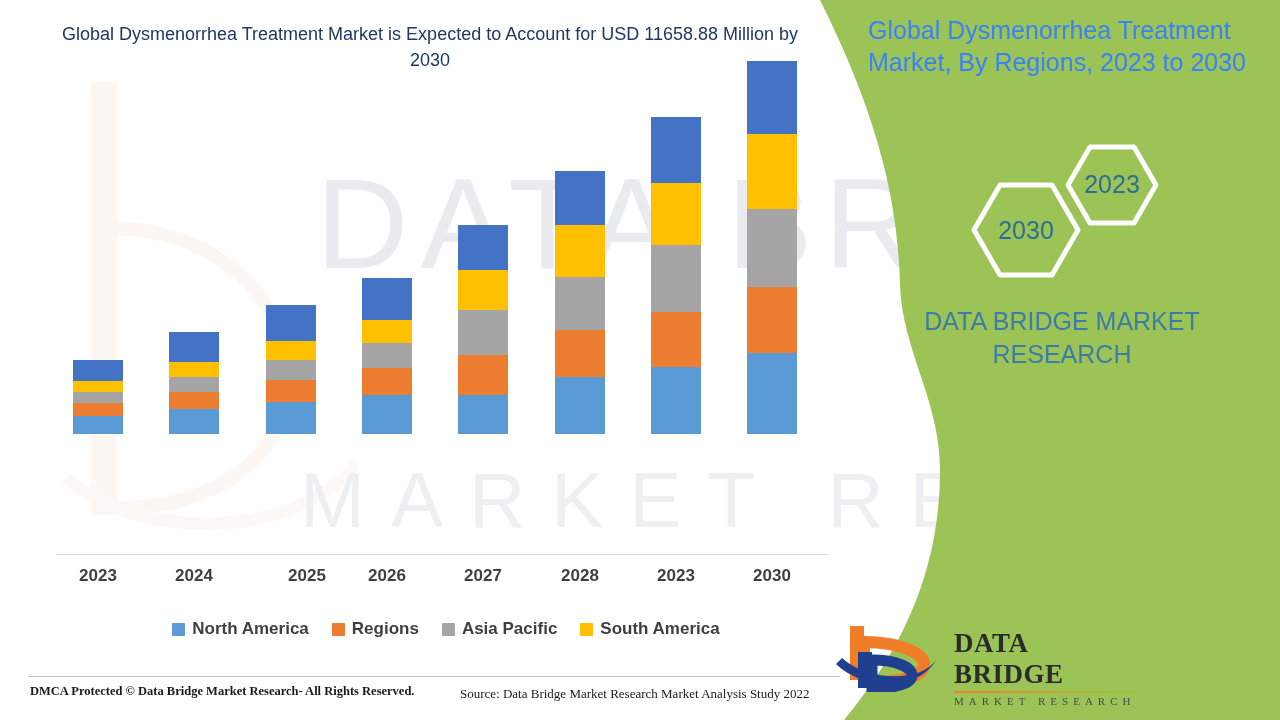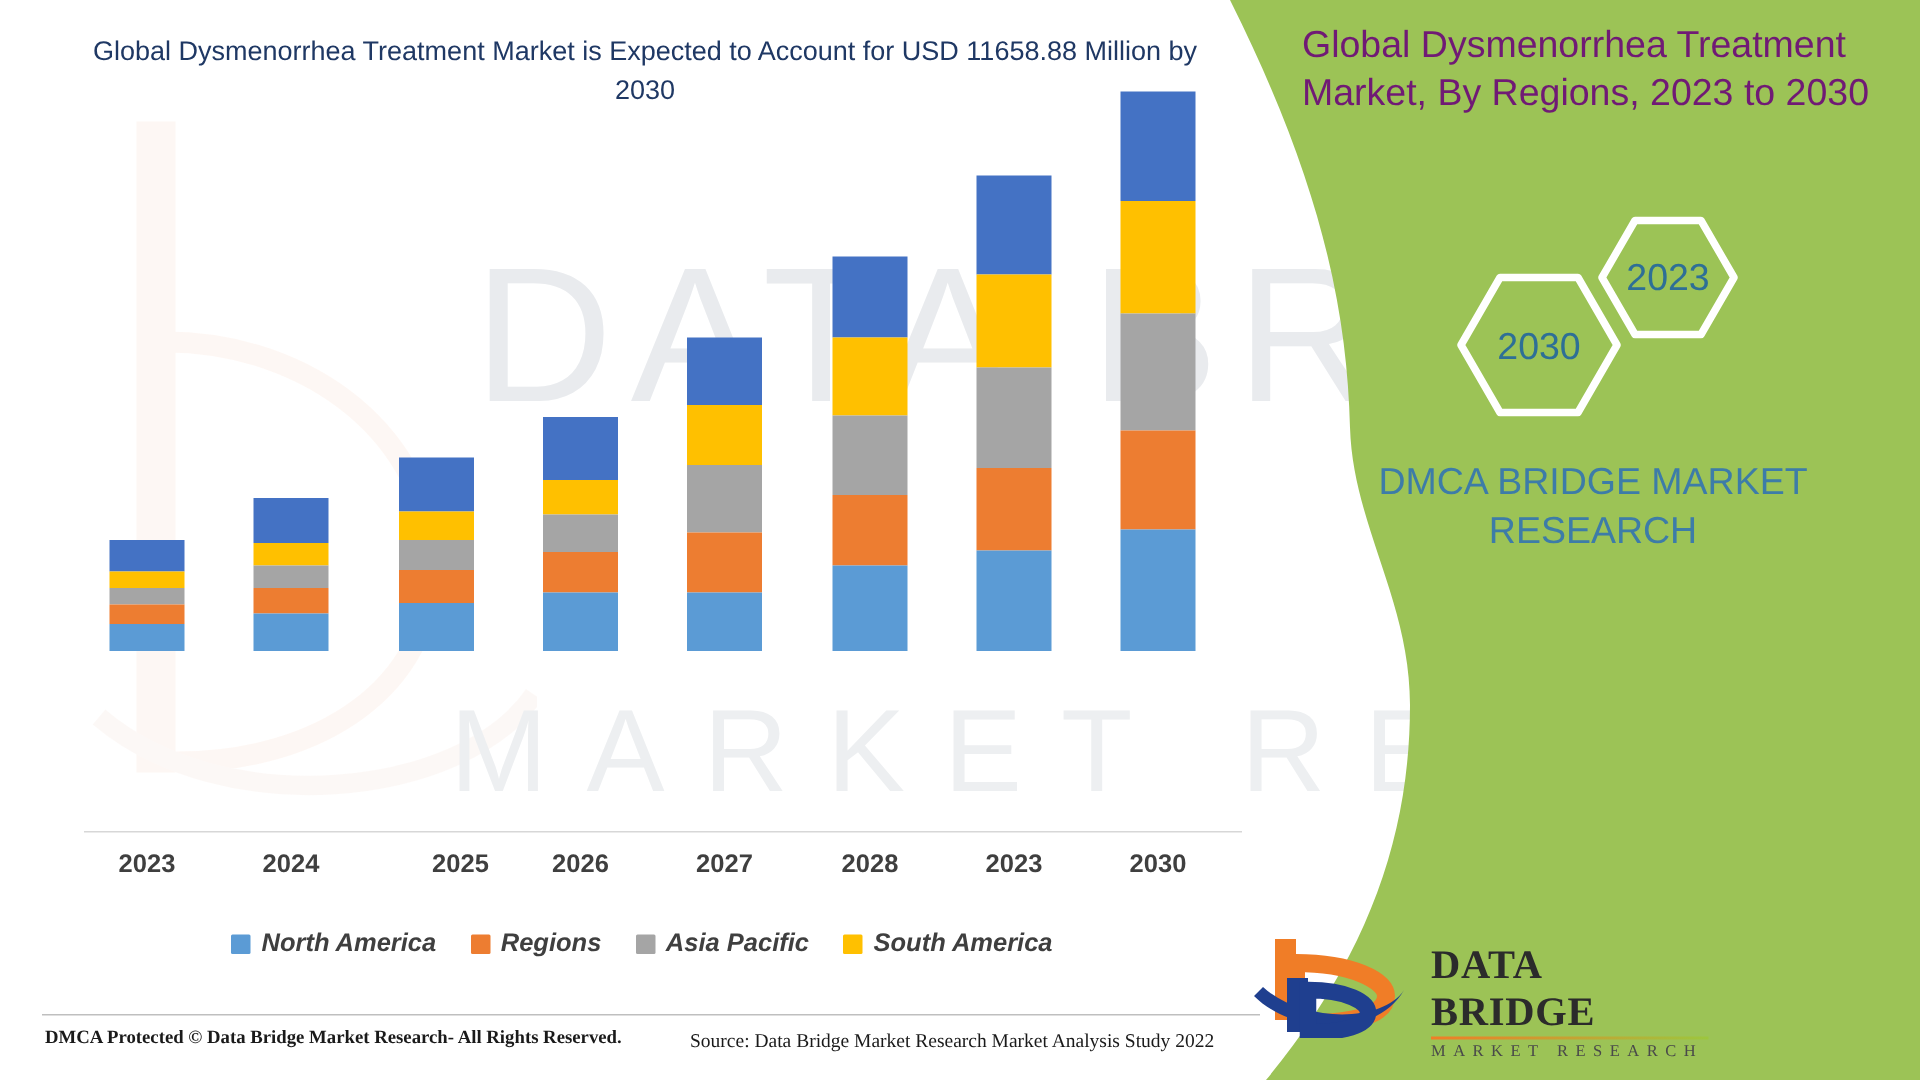--- a/index.html
+++ b/index.html
@@ -27,21 +27,21 @@
   .wm-text.l1{left:316px;top:150px;font-size:128px;}
   .wm-text.l2{left:300px;top:455px;font-size:78px;letter-spacing:26px;color:#edeff1;}
 
   
   .green-panel{position:absolute;right:0;top:0;width:460px;height:720px;}
   .green-panel svg{display:block;}
   .panel-content{position:absolute;left:0;top:0;width:460px;height:720px;}
 
   .panel-title{
     position:absolute;left:48px;top:14px;width:400px;
-    color:#701a75;font-size:25px;line-height:1.28;
+    color:#3b82f6;font-size:25px;line-height:1.28;
     font-family:"Liberation Sans", sans-serif;
     font-weight:400;text-align:left;
   }
   .hexwrap{position:absolute;left:118px;top:135px;width:260px;height:170px;}
   .dbmr-text{
     position:absolute;left:72px;top:305px;width:340px;
     text-align:center;color:#3d7ca8;font-size:25px;line-height:1.3;
     font-family:"Liberation Sans", sans-serif;
   }
   .logo-wrap{position:absolute;left:12px;top:620px;width:300px;height:80px;}
@@ -62,22 +62,22 @@
   .bar-col{position:absolute;bottom:166px;width:50px;height:400px;}
   .seg{width:100%;display:block;}
   .xlabel{
     position:absolute;top:566px;width:90px;text-align:center;
     font-size:17px;font-weight:700;color:#3f3f3f;
     font-family:"Liberation Sans", sans-serif;
   }
 
   
   .legend{
-    position:absolute;left:40px;top:616px;width:776px;height:26px;
-    display:flex;align-items:center;justify-content:center;gap:23px;font-style:italic;
+    position:absolute;left:58px;top:616px;width:776px;height:26px;
+    display:flex;align-items:center;justify-content:center;gap:23px;
   }
   .legend-item{display:flex;align-items:center;gap:7px;}
   .legend-swatch{width:13px;height:13px;display:block;border-radius:1px;}
   .legend-label{font-size:17px;font-weight:700;color:#3f3f3f;font-family:"Liberation Sans", sans-serif;}
 
   
   .footer-rule{position:absolute;left:28px;top:676px;width:812px;height:1px;background:#bfbfbf;}
   .footer-left{
     position:absolute;left:30px;top:684px;
     font-family:"Liberation Serif", serif;font-size:12.5px;color:#1a1a1a;font-weight:700;
@@ -242,21 +242,21 @@
           </g>
 
           <g>
             <polygon points="62,50 114,50 140,95 114,140 62,140 36,95" fill="none" stroke="#ffffff" stroke-width="5" stroke-linejoin="round"></polygon>
             <text class="hex-label" x="88" y="104" font-size="25" text-anchor="middle">2030</text>
           </g>
         </svg>
       </div>
 
       <div class="dbmr-text">
-        <span>DMCA BRIDGE MARKET</span><br>
+        <span>DATA BRIDGE MARKET</span><br>
         <span>RESEARCH</span>
       </div>
 
       <div class="logo-wrap">
         <svg width="110" height="72" viewBox="0 0 110 72">
           <path d="M18 6 L18 60 L32 60 L32 6 Z" fill="#f07d27"></path>
           <path d="M32 22 C 70 22, 92 34, 92 44 C 92 56, 72 62, 40 62 L32 62 Z" fill="none" stroke="#f07d27" stroke-width="12"></path>
           <path d="M4 44 C 30 70, 86 72, 104 40 C 90 62, 36 62, 10 38 Z" fill="#1f3f8f"></path>
           <path d="M26 32 L26 68 L40 68 L40 32 Z" fill="#1f3f8f"></path>
           <path d="M40 40 C 66 40, 80 48, 80 55 C 80 64, 62 68, 44 68 L40 68 Z" fill="none" stroke="#1f3f8f" stroke-width="11"></path>

